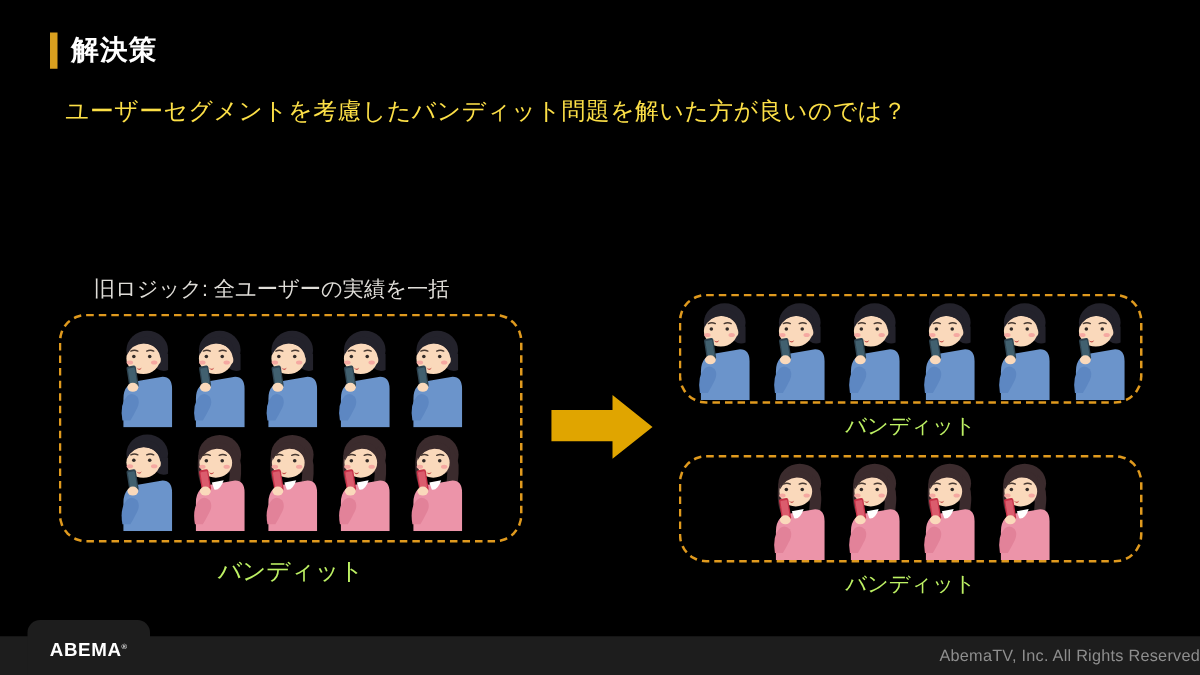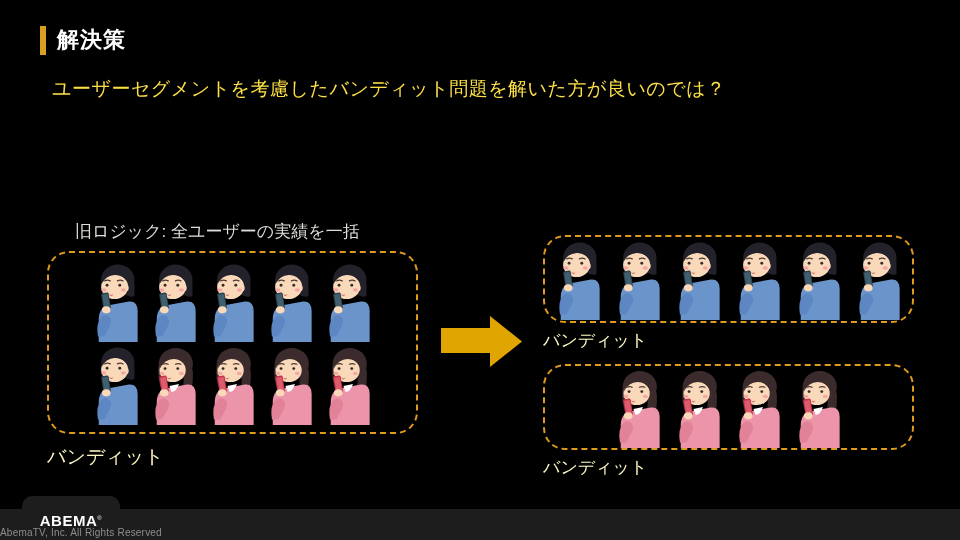--- a/index.html
+++ b/index.html
@@ -23,34 +23,34 @@
 
   
   .bandit-box{position:absolute;box-sizing:border-box;border:2px dashed #E09A1E;border-radius:22px;display:flex;}
   .old-box{left:47px;top:251px;width:371px;height:183px;flex-direction:column;justify-content:center;row-gap:2px;}
   .new-box-male{left:543px;top:235px;width:371px;height:88px;align-items:center;justify-content:center;column-gap:12px;}
   .new-box-female{left:543px;top:364px;width:371px;height:86px;align-items:center;justify-content:center;column-gap:12px;}
   .people-row{display:flex;justify-content:center;column-gap:10px;}
   .person{width:48px;height:81px;display:block;}
 
   
-  .bandit-label{position:absolute;width:371px;text-align:left;color:#fef9c3;white-space:nowrap;}
+  .bandit-label{position:absolute;width:371px;text-align:center;color:#bef264;white-space:nowrap;}
   .old-bandit-label{left:47px;top:444px;font-size:19px;}
   .new-bandit-label-1{left:543px;top:329px;font-size:17px;}
   .new-bandit-label-2{left:543px;top:456px;font-size:17px;}
 
   
   .arrow-wrap{position:absolute;left:441px;top:314px;width:82px;height:56px;}
 
   
   .footer-tab{position:absolute;left:22px;top:496px;width:98px;height:44px;background:#1D1D1D;border-radius:10px 10px 0 0;display:flex;align-items:center;justify-content:center;}
   .footer-bar{position:absolute;left:0;top:509px;width:960px;height:31px;background:#1D1D1D;}
   .abema-logo{color:#FFFFFF;font-weight:800;font-size:15px;letter-spacing:0.5px;position:relative;top:2px;}
   .abema-logo .reg{font-size:6px;vertical-align:super;font-weight:400;}
-  .copyright{position:absolute;left:0;top:517px;width:960px;text-align:left;color:#8E8E8E;font-size:10px;letter-spacing:0.2px;margin-top:10px;}
+  .copyright{position:absolute;left:0;top:517px;width:960px;text-align:right;color:#8E8E8E;font-size:13px;letter-spacing:0.2px;}
 
   .defs-holder{position:absolute;width:0;height:0;overflow:hidden;}
 </style>
 </head>
 <body>
 
 <svg class="defs-holder" aria-hidden="true">
   <defs>
     <symbol id="sym-male" viewBox="0 0 60 102">
       <path d="M7,102 L7,73 Q7,57 23,55 L45,51 Q56,50 56,63 L56,102 Z" fill="#6B94CB"></path>

